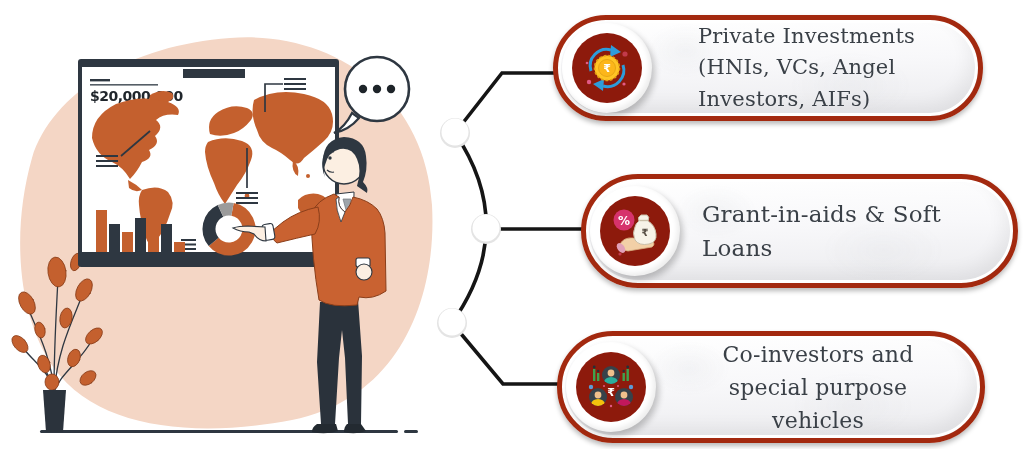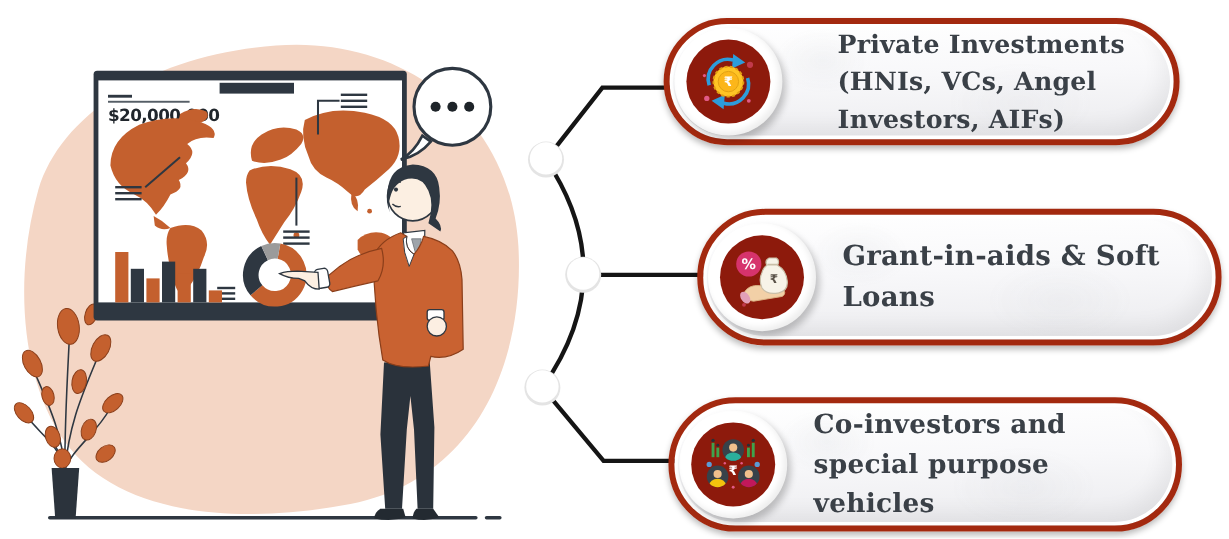--- a/index.html
+++ b/index.html
@@ -20,25 +20,25 @@
   .card1{left:553px;top:15px;width:430px;height:106px;border-radius:53px;}
   .card2{left:581px;top:174px;width:437px;height:114px;border-radius:57px;}
   .card3{left:557px;top:331px;width:428px;height:112px;border-radius:56px;}
 
   .icon-outer{flex:0 0 auto;width:90px;height:90px;margin-left:4px;border-radius:50%;background:#fff;
         box-shadow:3px 4px 6px rgba(0,0,0,.22), inset -3px -3px 5px rgba(0,0,0,.07);
         display:flex;align-items:center;justify-content:center;position:relative;z-index:1;}
   .icon-inner{width:70px;height:70px;border-radius:50%;background:#8D1A0C;
         display:flex;align-items:center;justify-content:center;}
 
-  .card-text{flex:1;position:relative;z-index:1;font-family:"DejaVu Serif",serif;font-weight:700;
+  .card-text{flex:1;position:relative;z-index:1;font-family:"DejaVu Serif",serif;font-weight:400;
         color:#3A4047;white-space:pre-line;line-height:1.5;padding:4px 22px;letter-spacing:.2px;}
   .card1 .card-text{font-size:21px;text-align:left;padding-left:46px;padding-right:6px;}
   .card2 .card-text{font-size:23px;text-align:left;}
-  .card3 .card-text{font-size:22px;}
+  .card3 .card-text{font-size:22px;text-align:center;}
 </style>
 </head>
 <body>
 
 <div class="scene">
 
   <svg class="canvas" width="1024" height="449" viewBox="0 0 1024 449">
 
     <path d="M230,38 C330,30 425,92 432,205 C437,295 402,398 292,420 C198,438 98,430 54,368 C16,314 12,228 32,158 C52,92 132,45 230,38 Z" fill="#F4D6C5"></path>
 

